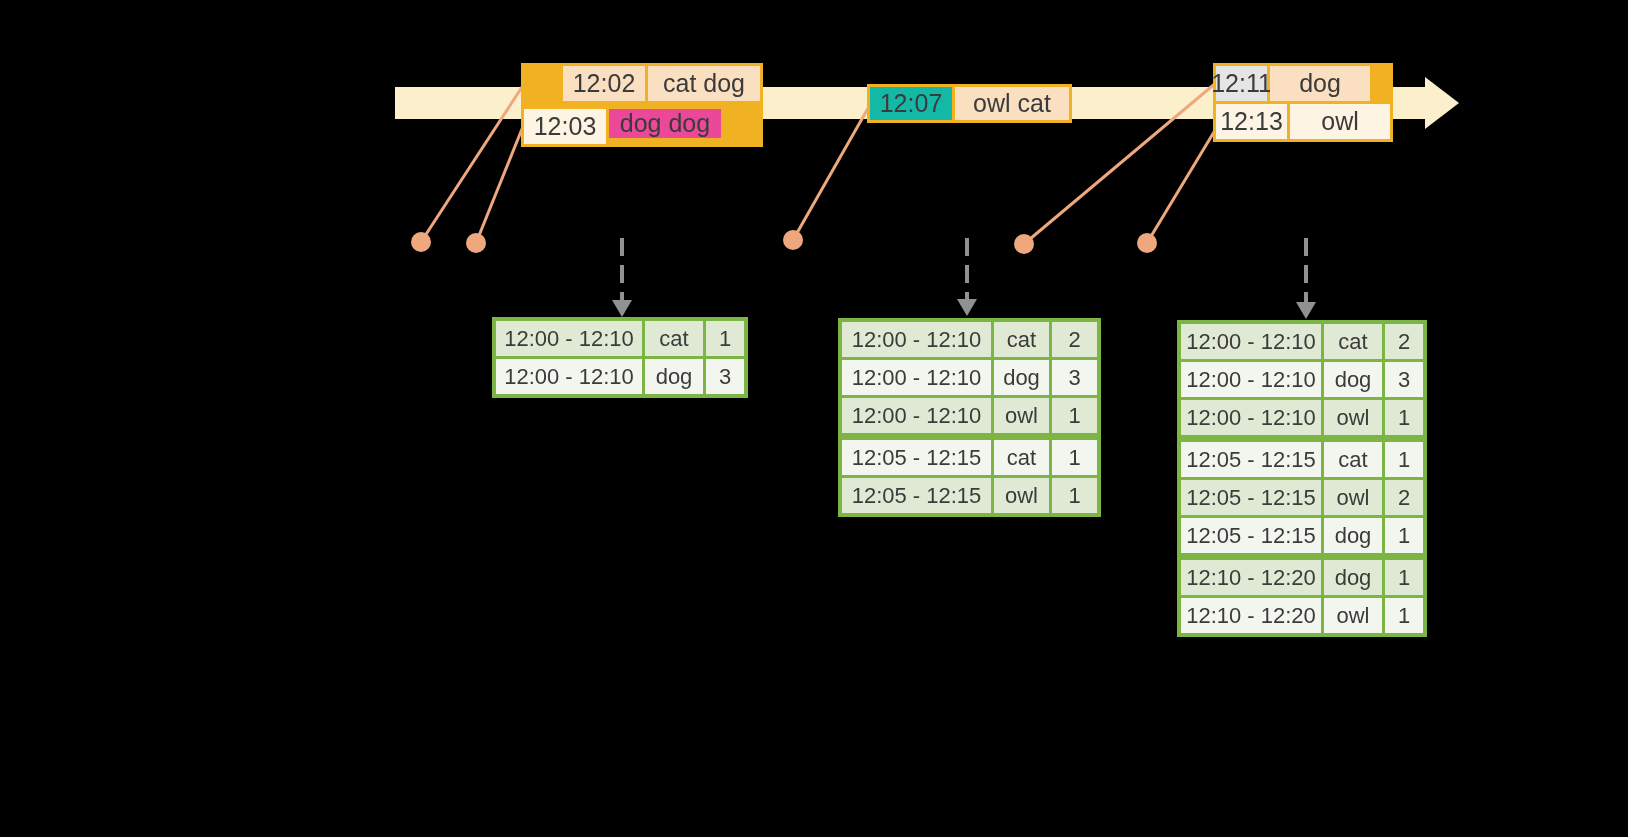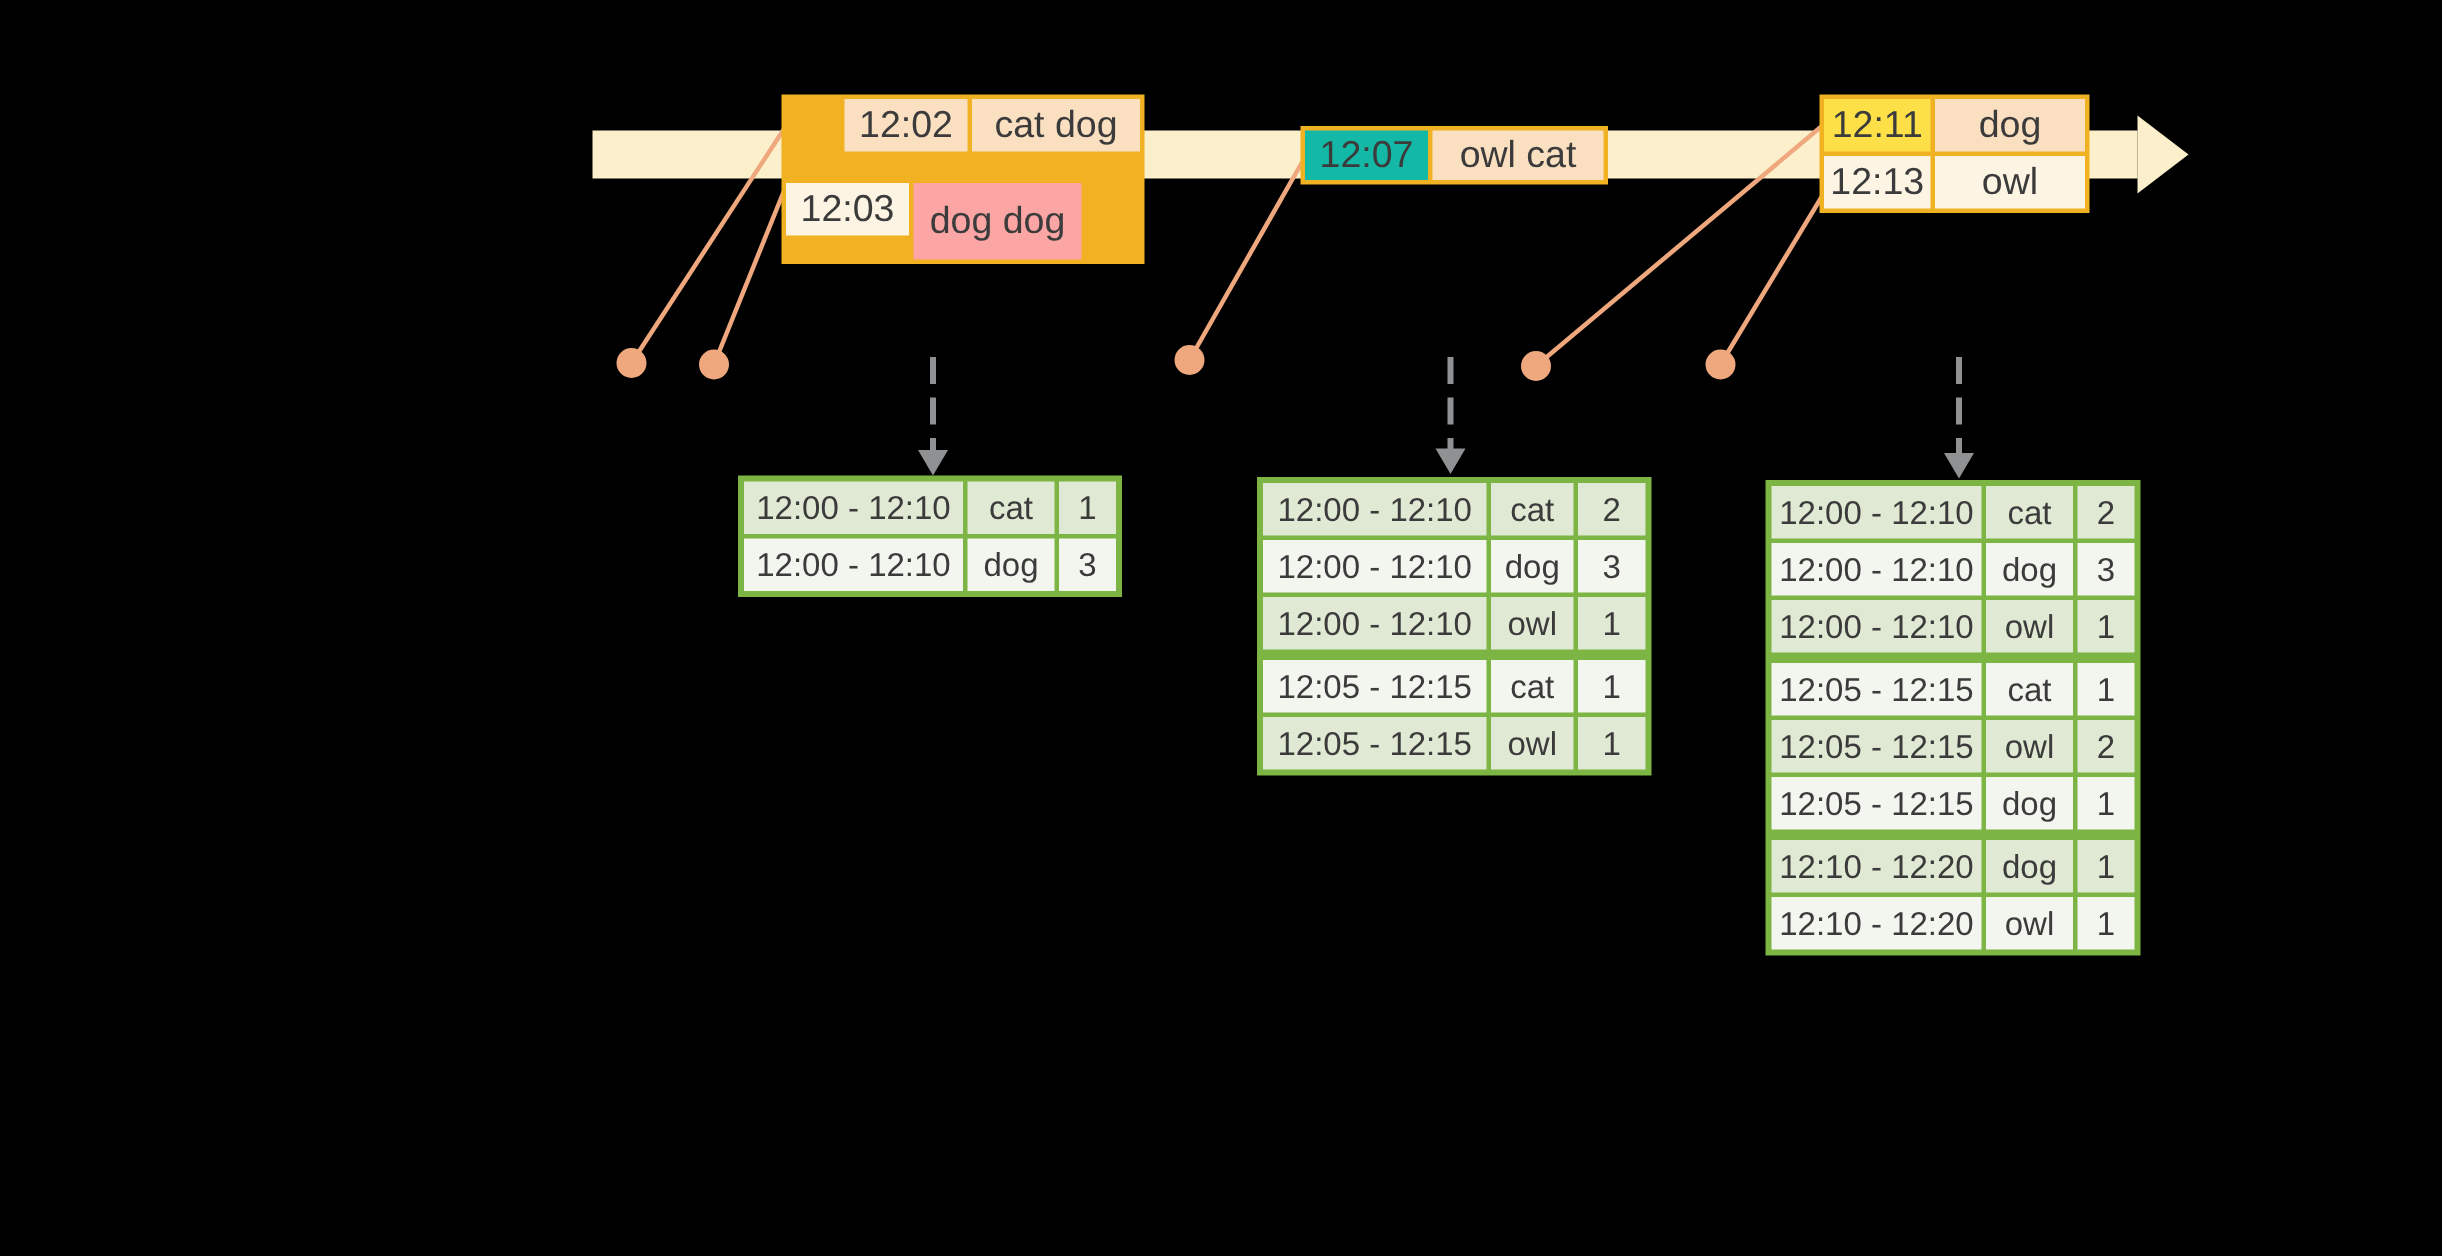--- a/index.html
+++ b/index.html
@@ -48,34 +48,34 @@
       <line x1="967" y1="238" x2="967" y2="300" stroke="#8F9193" stroke-width="4" stroke-dasharray="18 9"></line>
       <polygon points="957,299 977,299 967,316" fill="#8F9193"></polygon>
       <line x1="1306" y1="238" x2="1306" y2="303" stroke="#8F9193" stroke-width="4" stroke-dasharray="18 9"></line>
       <polygon points="1296,302 1316,302 1306,319" fill="#8F9193"></polygon>
     </svg>
 <div class="evt-table" style="left: 521px; top: 63px; background: rgb(240, 177, 34);">
       <div class="t-row" style="gap: 3px; margin-left: 39px;">
         <div class="t-cell" style="width: 82px; height: 35px; background: rgb(250, 223, 193);">12:02</div>
         <div class="t-cell" style="width: 112px; height: 35px; background: rgb(250, 223, 193);">cat dog</div>
       </div>
-      <div class="t-row" style="gap: 3px; margin-top: 21px; border-radius: 12px;">
+      <div class="t-row" style="gap: 3px; margin-top: 8px; border-radius: 12px;">
         <div class="t-cell" style="width: 82px; height: 35px; background: rgb(254, 244, 228);">12:03</div>
-        <div class="t-cell" style="width: 112px; height: 51px; background: #fca5a5;">dog dog</div>
+        <div class="t-cell" style="width: 112px; height: 29px; background: #ec4899;">dog dog</div>
       </div>
     </div>
     <div class="evt-table" style="left: 867px; top: 84px; background: rgb(240, 177, 34);">
       <div class="t-row" style="gap: 3px;">
         <div class="t-cell" style="width: 82px; height: 33px; background: #14b8a6;">12:07</div>
         <div class="t-cell" style="width: 114px; height: 33px; background: rgb(250, 223, 193);">owl cat</div>
       </div>
     </div>
     <div class="evt-table" style="left: 1213px; top: 63px; background: rgb(240, 177, 34);">
       <div class="t-row" style="gap: 3px;">
-        <div class="t-cell" style="width: 71px; height: 35px; background: #fde047;">12:11</div>
+        <div class="t-cell" style="width: 51px; height: 35px; background: #e5e5e5;">12:11</div>
         <div class="t-cell" style="width: 100px; height: 35px; background: rgb(250, 223, 193);">dog</div>
       </div>
       <div class="t-row" style="gap: 3px; margin-top: 3px;">
         <div class="t-cell" style="width: 71px; height: 35px; background: rgb(254, 244, 228);">12:13</div>
         <div class="t-cell" style="width: 100px; height: 35px; background: rgb(254, 244, 228);">owl</div>
       </div>
     </div>
     <div class="res-table" style="left: 492px; top: 317px; background: rgb(124, 181, 68);">
       <div class="t-row" style="gap: 3px;">
         <div class="t-cell" style="width: 146px; height: 35px; background: rgb(223, 233, 211);">12:00 - 12:10</div>

